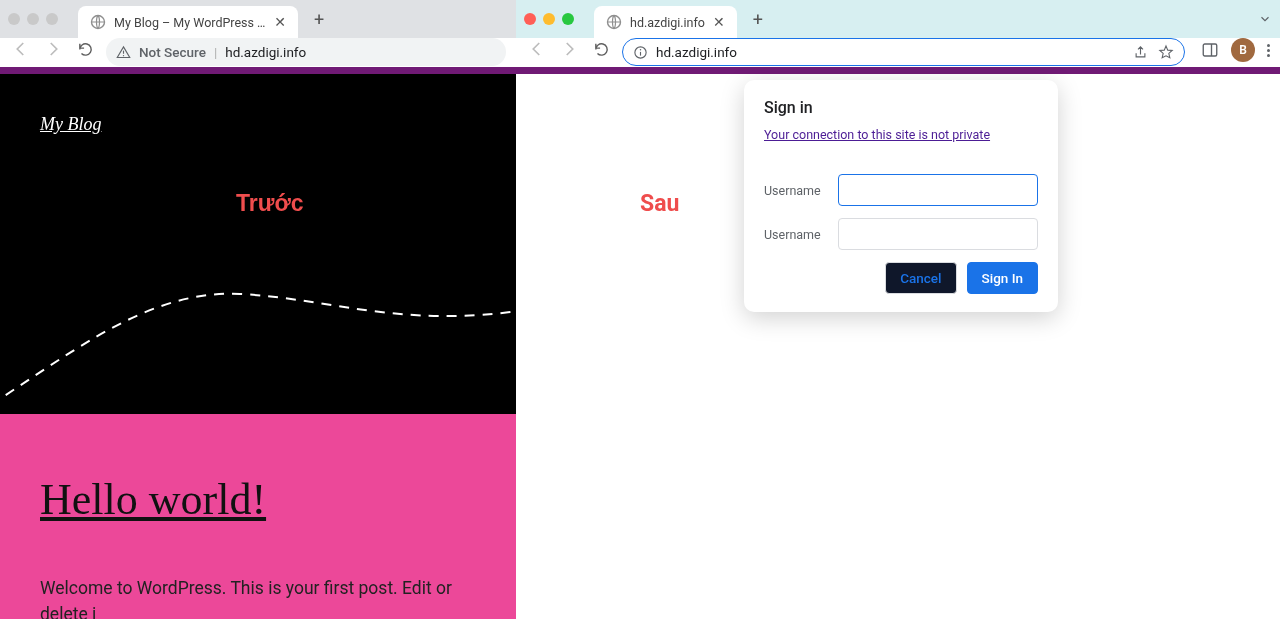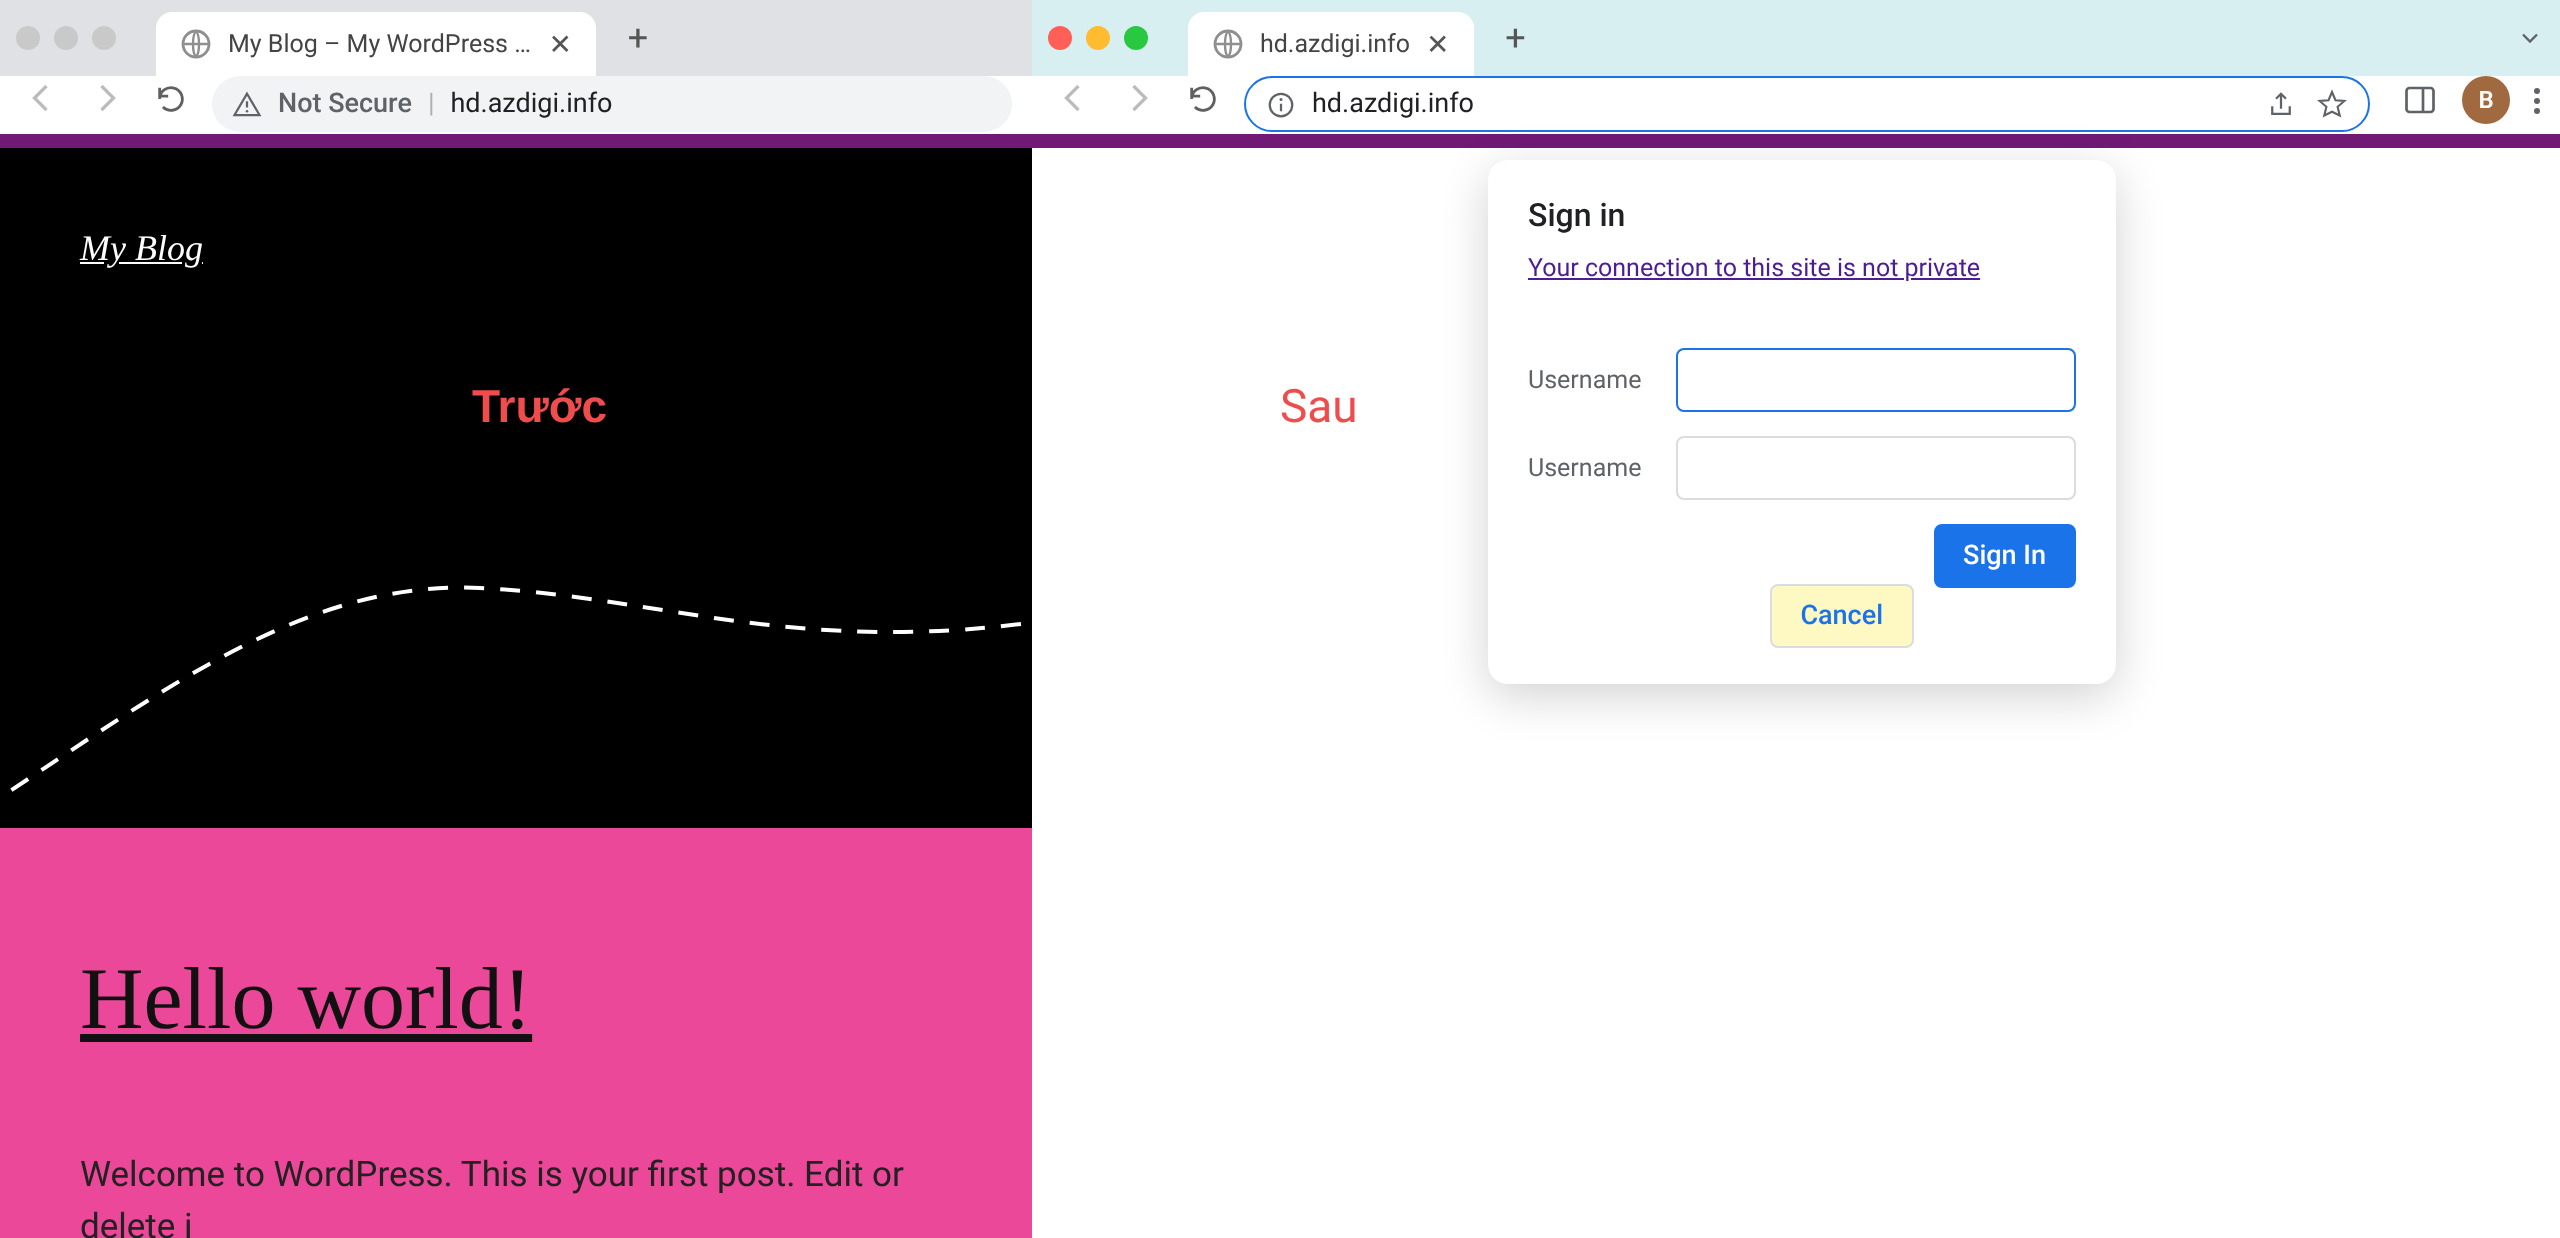--- a/index.html
+++ b/index.html
@@ -149,21 +149,21 @@
       line-height: 1.5;
     }
 
     
     .page-right { flex:1; position:relative; background:#fff; }
     .label-after {
       position: absolute;
       left: 124px;
       top: 116px;
       font-size: 23px;
-      font-weight: 400;
+      font-weight: 700;
       color: #ef4d4d;
     }
 
     .auth-dialog {
       position: absolute;
       top: 6px;
       left: 228px;
       width: 314px;
       background: #fff;
       border-radius: 10px;
@@ -179,21 +179,21 @@
       flex:1; height: 32px; border: 1px solid #dadce0; border-radius: 4px;
       padding: 0 8px; font-size: 13px; outline: none;
     }
     .auth-row input.focus { border: 1.5px solid #1a73e8; }
     .auth-actions { display:flex; justify-content:flex-end; gap: 10px; margin-top: 12px; }
     .btn {
       height: 32px; padding: 0 14px; border-radius: 4px;
       font-size: 13.5px; font-weight: 500; display:flex;align-items:center;justify-content:center;
       cursor: pointer;
     }
-    .btn.secondary { background:#fef9c3; border:1px solid #dadce0; color:#1a73e8;margin-top:30px; }
+    .btn.secondary { background:#0f172a; border:1px solid #dadce0; color:#1a73e8; }
     .btn.primary { background:#1a73e8; border:1px solid #1a73e8; color:#fff; }
 
     svg { display:block; }
   </style>
 </head>
 <body>
 
 <div class="window left">
   <div class="tabbar">
     <div class="traffic">

